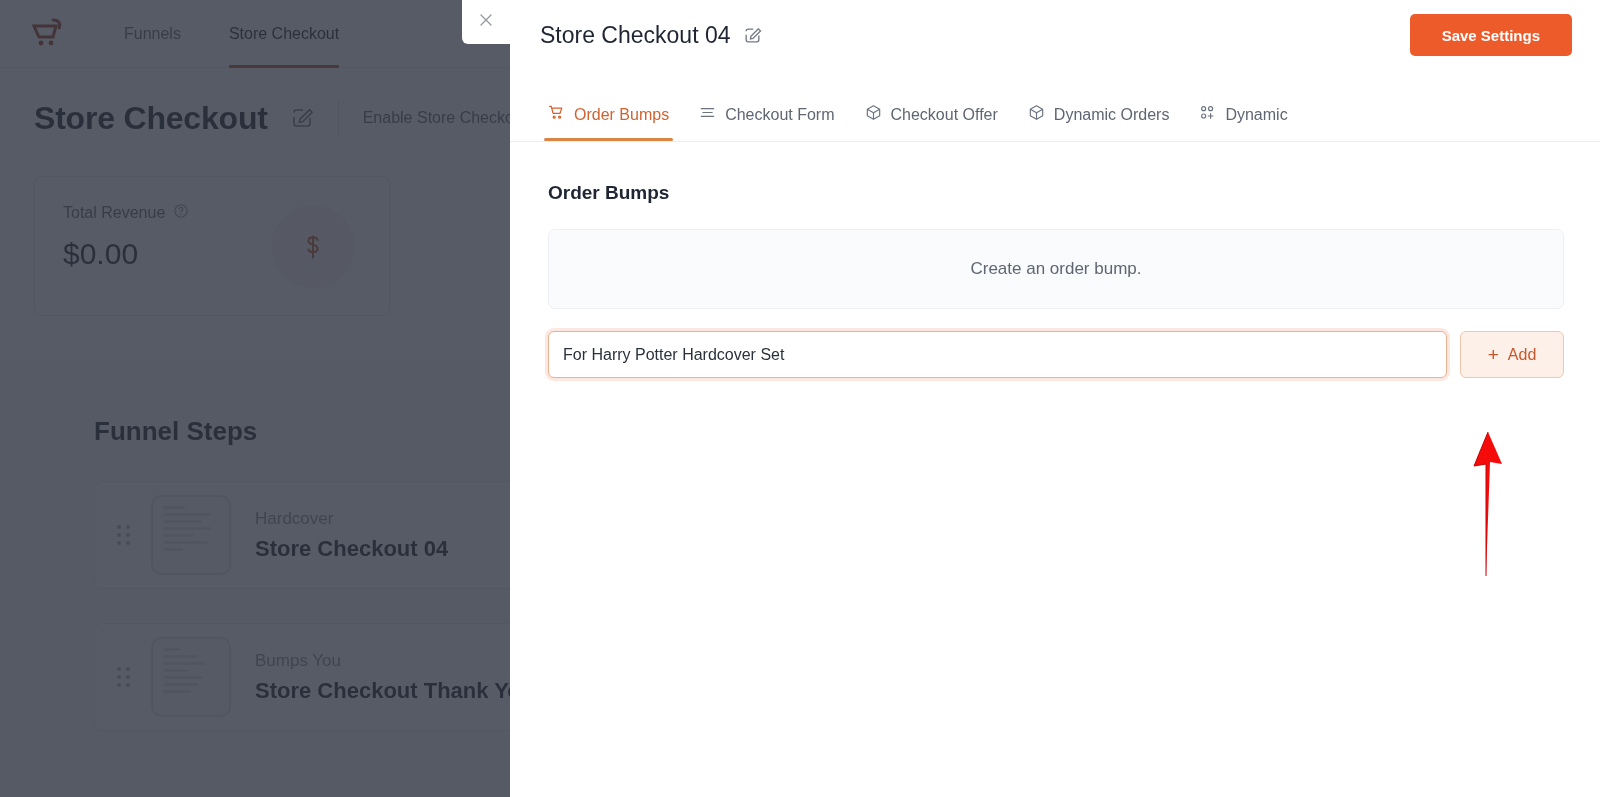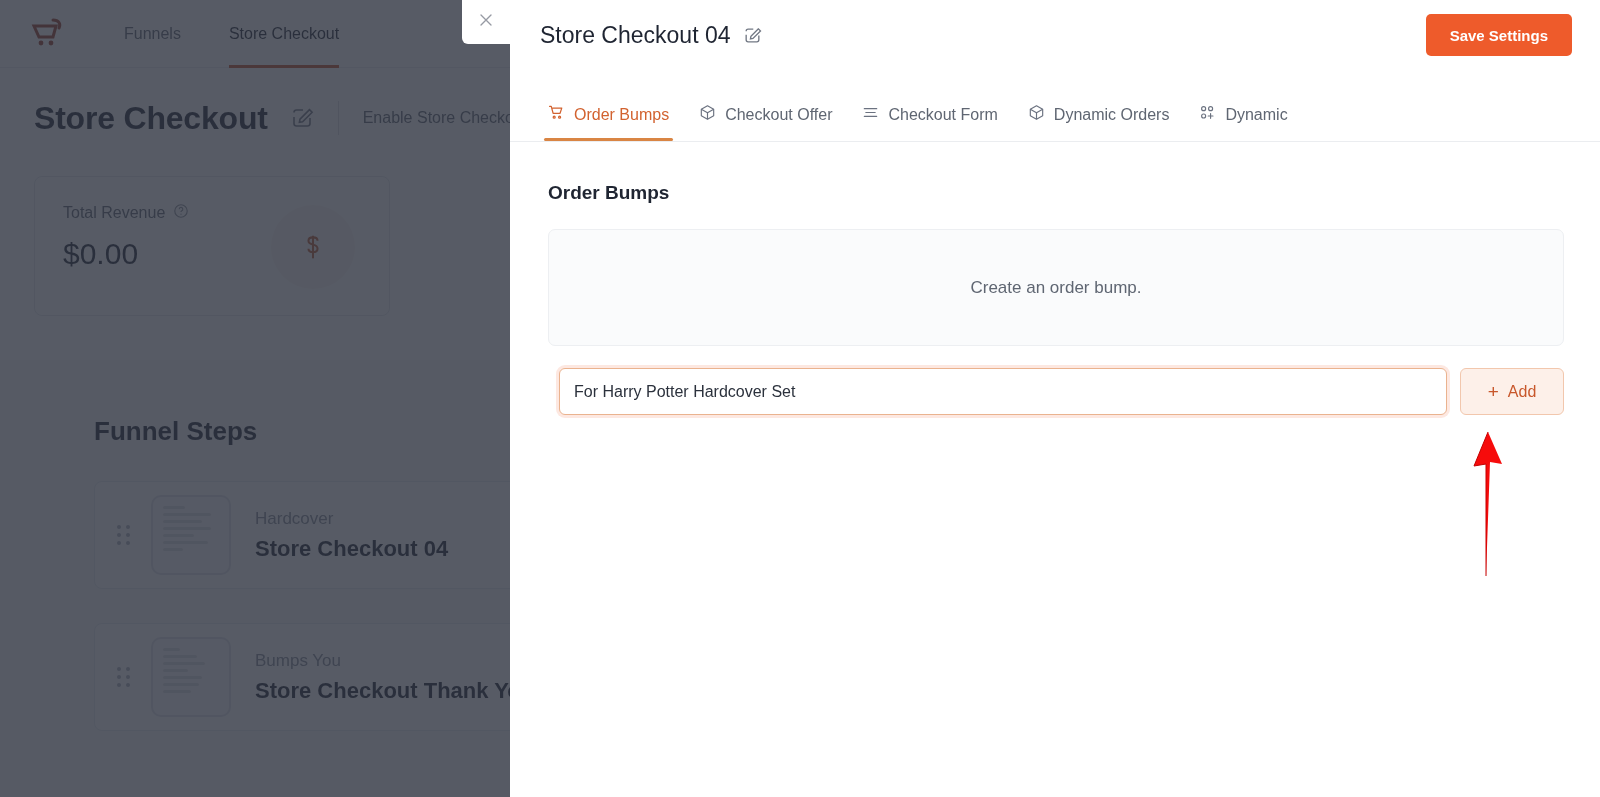--- a/index.html
+++ b/index.html
@@ -118,21 +118,21 @@
   .modal-head {
     height: 70px; flex: none; display: flex; align-items: center;
     padding: 0 28px 0 30px;
   }
   .modal-title { font-size: 23px; color: #1f2532; font-weight: 400; }
   .modal-title-edit { margin-left: 12px; width: 19px; height: 19px; display:inline-block; }
   .spacer { flex: 1; }
   .save-btn {
     background: #ee5b2b; color: #fff; border: none;
     font-size: 15px; font-weight: 700;
-    padding: 0 24px; height: 42px; border-radius: 5px;
+    padding: 0 32px; height: 42px; border-radius: 5px;
     font-family: "Liberation Sans", sans-serif; cursor: pointer;
   }
 
   .tabs {
     flex: none; height: 72px; display: flex; align-items: flex-end;
     padding: 0 0 0 30px; border-bottom: 1px solid #ebedf0;
     gap: 0;
   }
   .tab {
     display: flex; align-items: center; gap: 9px;
@@ -145,27 +145,27 @@
   .tab.active::after {
     content:""; position:absolute; left:4px; right:12px; bottom:0;
     height: 3px; background:#d98544; border-radius:2px;
   }
   .tab svg { flex: none; }
 
   .modal-body { flex: 1; padding: 40px 36px 0 38px; overflow: hidden; }
   .section-title { font-size: 19px; font-weight: 700; color: #1f2532; }
 
   .empty-box {
-    margin-top: 25px; height: 117px; border: 1px solid #edeff2; border-radius: 7px;
+    margin-top: 25px; height: 80px; border: 1px solid #edeff2; border-radius: 7px;
     background: #fafbfc;
     display: flex; align-items: center; justify-content: center;
     font-size: 17px; color: #5f6672;
   }
 
-  .add-row { margin-top: 22px; display: flex; align-items: center; gap: 13px; margin-left: 11px; }
+  .add-row { margin-top: 22px; display: flex; align-items: center; gap: 13px; }
   .bump-input {
     flex: 1; height: 47px; border-radius: 6px;
     border: 1px solid #eab38f;
     box-shadow: 0 0 0 3px rgba(238,91,43,0.14);
     background: #fff;
     font-size: 16px; color: #2b313c;
     padding: 0 14px;
     font-family: "Liberation Sans", sans-serif;
     outline: none;
   }
@@ -333,38 +333,38 @@
           <path d="M2 3h2.2l2.4 9h9l2.2-6.6H6"></path>
             <circle cx="8" cy="17" r="1.3"></circle>
             <circle cx="15" cy="17" r="1.3"></circle>
         </svg>
       </span>
       <span>Order Bumps</span>
     </div>
 
     <div class="tab">
       <span>
+        <svg viewBox="0 0 22 22" width="17" height="17" fill="none" stroke="#6b7280" stroke-width="1.6" stroke-linecap="round">
+          <path d="M3 6h16"></path>
+            <path d="M5 11h12"></path>
+            <path d="M3 16h16"></path>
+        </svg>
+      </span>
+      <span>Checkout Form</span>
+    </div>
+
+    <div class="tab">
+      <span>
         <svg viewBox="0 0 22 22" width="17" height="17" fill="none" stroke="#6b7280" stroke-width="1.5" stroke-linejoin="round">
           <path d="M11 2.3 19 6.8v8.4L11 19.7 3 15.2V6.8z"></path>
             <path d="M3 6.8 11 11.3l8-4.5"></path>
             <path d="M11 11.3v8.4"></path>
         </svg>
       </span>
       <span>Checkout Offer</span>
-    </div>
-
-    <div class="tab">
-      <span>
-        <svg viewBox="0 0 22 22" width="17" height="17" fill="none" stroke="#6b7280" stroke-width="1.6" stroke-linecap="round">
-          <path d="M3 6h16"></path>
-            <path d="M5 11h12"></path>
-            <path d="M3 16h16"></path>
-        </svg>
-      </span>
-      <span>Checkout Form</span>
     </div>
 
     <div class="tab">
       <span>
         <svg viewBox="0 0 22 22" width="17" height="17" fill="none" stroke="#6b7280" stroke-width="1.5" stroke-linejoin="round">
           <path d="M11 2.3 19 6.8v8.4L11 19.7 3 15.2V6.8z"></path>
             <path d="M3 6.8 11 11.3l8-4.5"></path>
             <path d="M11 11.3v8.4"></path>
         </svg>
       </span>

